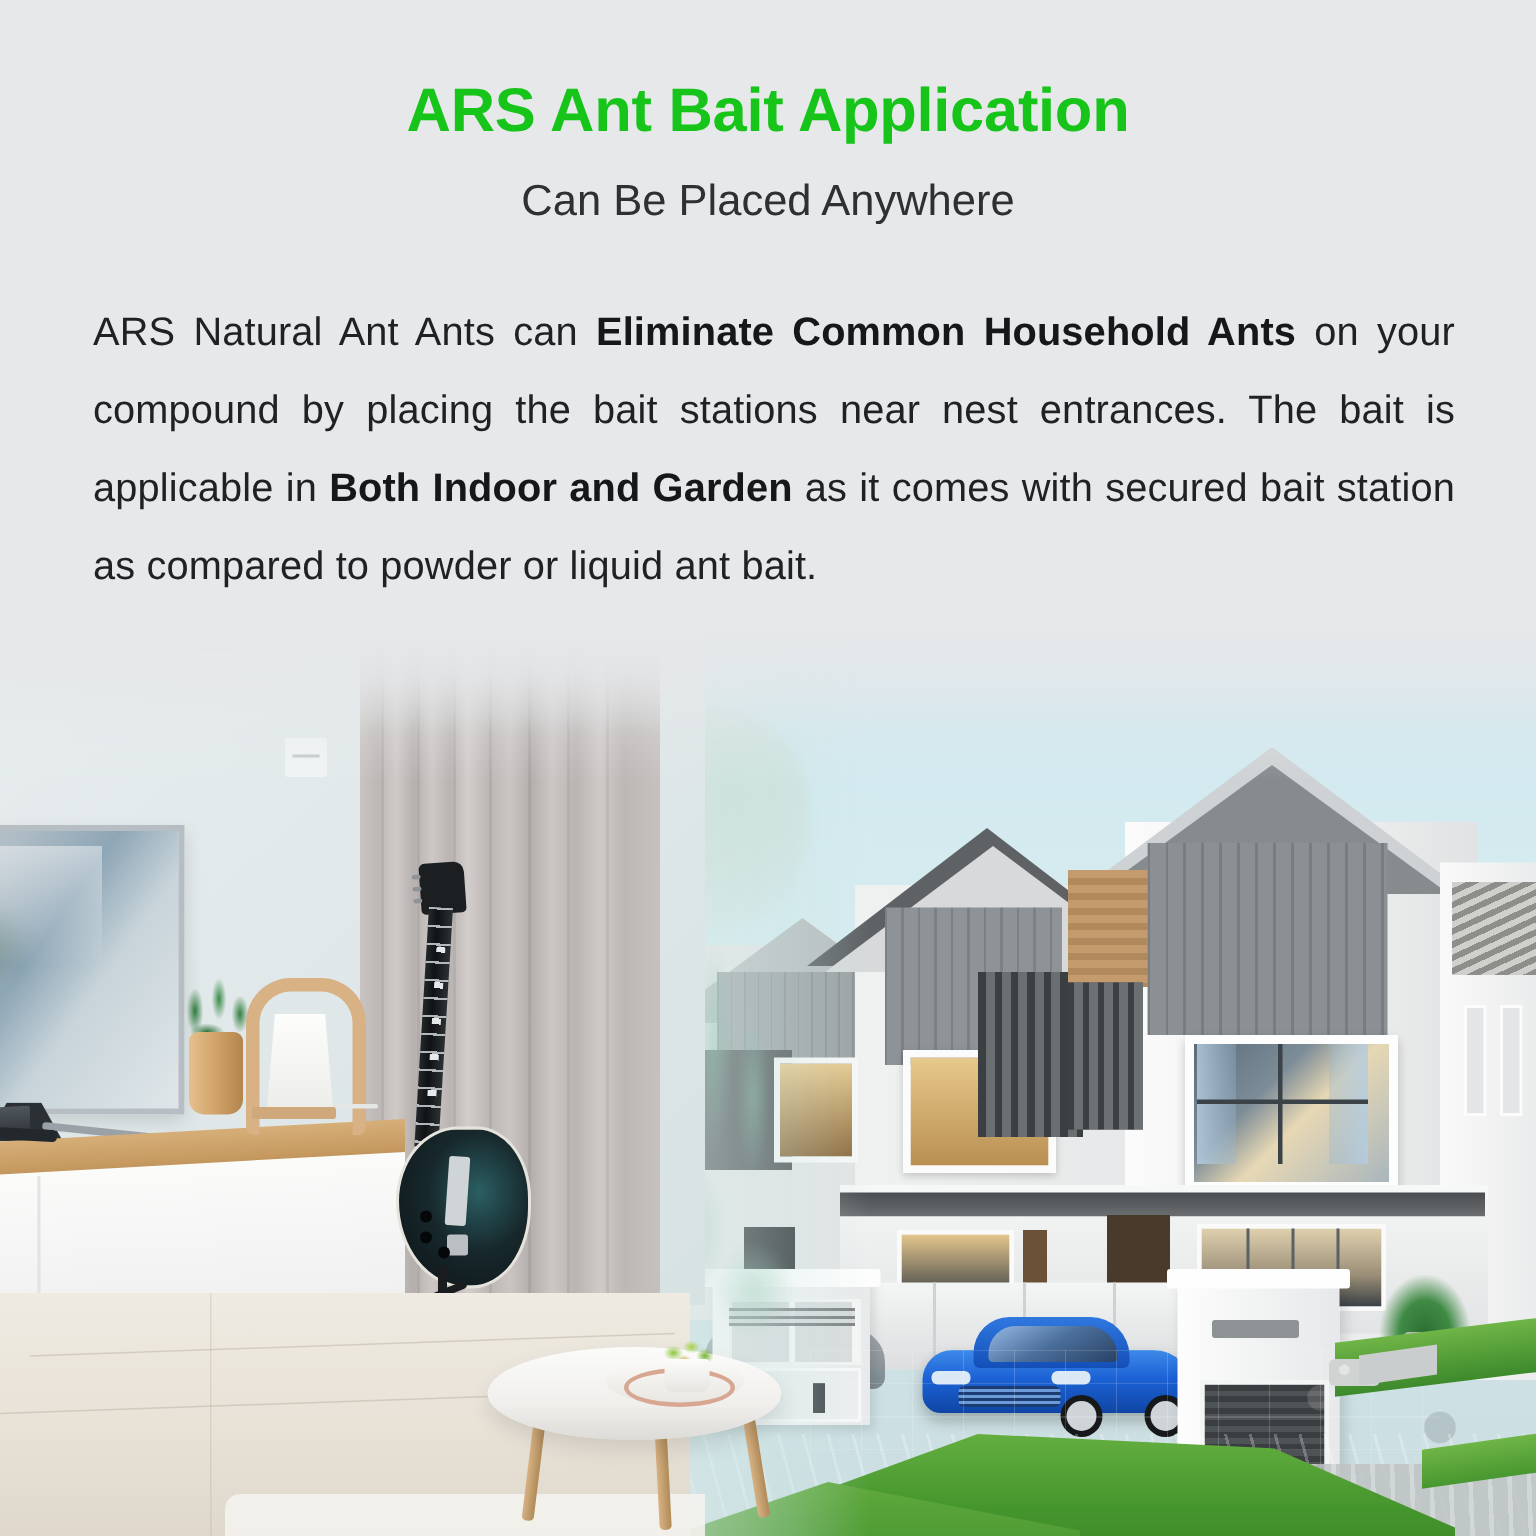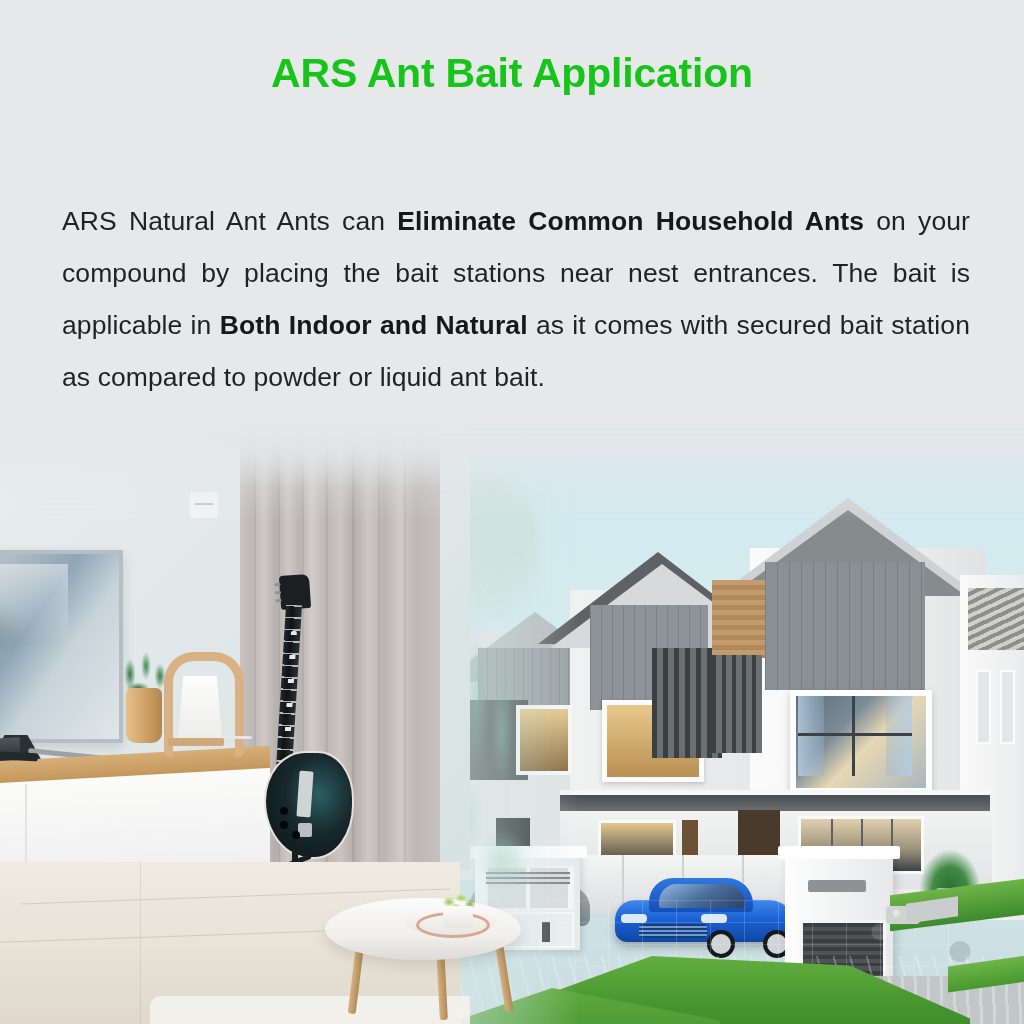--- a/index.html
+++ b/index.html
@@ -496,18 +496,19 @@
       <div class="tray"></div>
       <div class="tray-ring"></div>
       <div class="succ"></div>
       <div class="pot"></div>
     </div>
 
   </div>
 
   <div class="text-zone">
     <div class="title">ARS Ant Bait Application</div>
+    <div class="subtitle">Can Be Placed Anywhere</div>
     <div class="body-copy">
-      <span>ARS Natural Ant Ants can </span><b>Eliminate Common Household Ants</b><span> on your compound by placing the bait stations near nest entrances. The bait is applicable in </span><b>Both Indoor and Natural</b><span> as it comes with secured bait station as compared to powder or liquid ant bait.</span>
+      <span>ARS Natural Ant Ants can </span><b>Eliminate Common Household Ants</b><span> on your compound by placing the bait stations near nest entrances. The bait is applicable in </span><b>Both Indoor and Garden</b><span> as it comes with secured bait station as compared to powder or liquid ant bait.</span>
     </div>
   </div>
 
 </div>
 
 </body></html>

